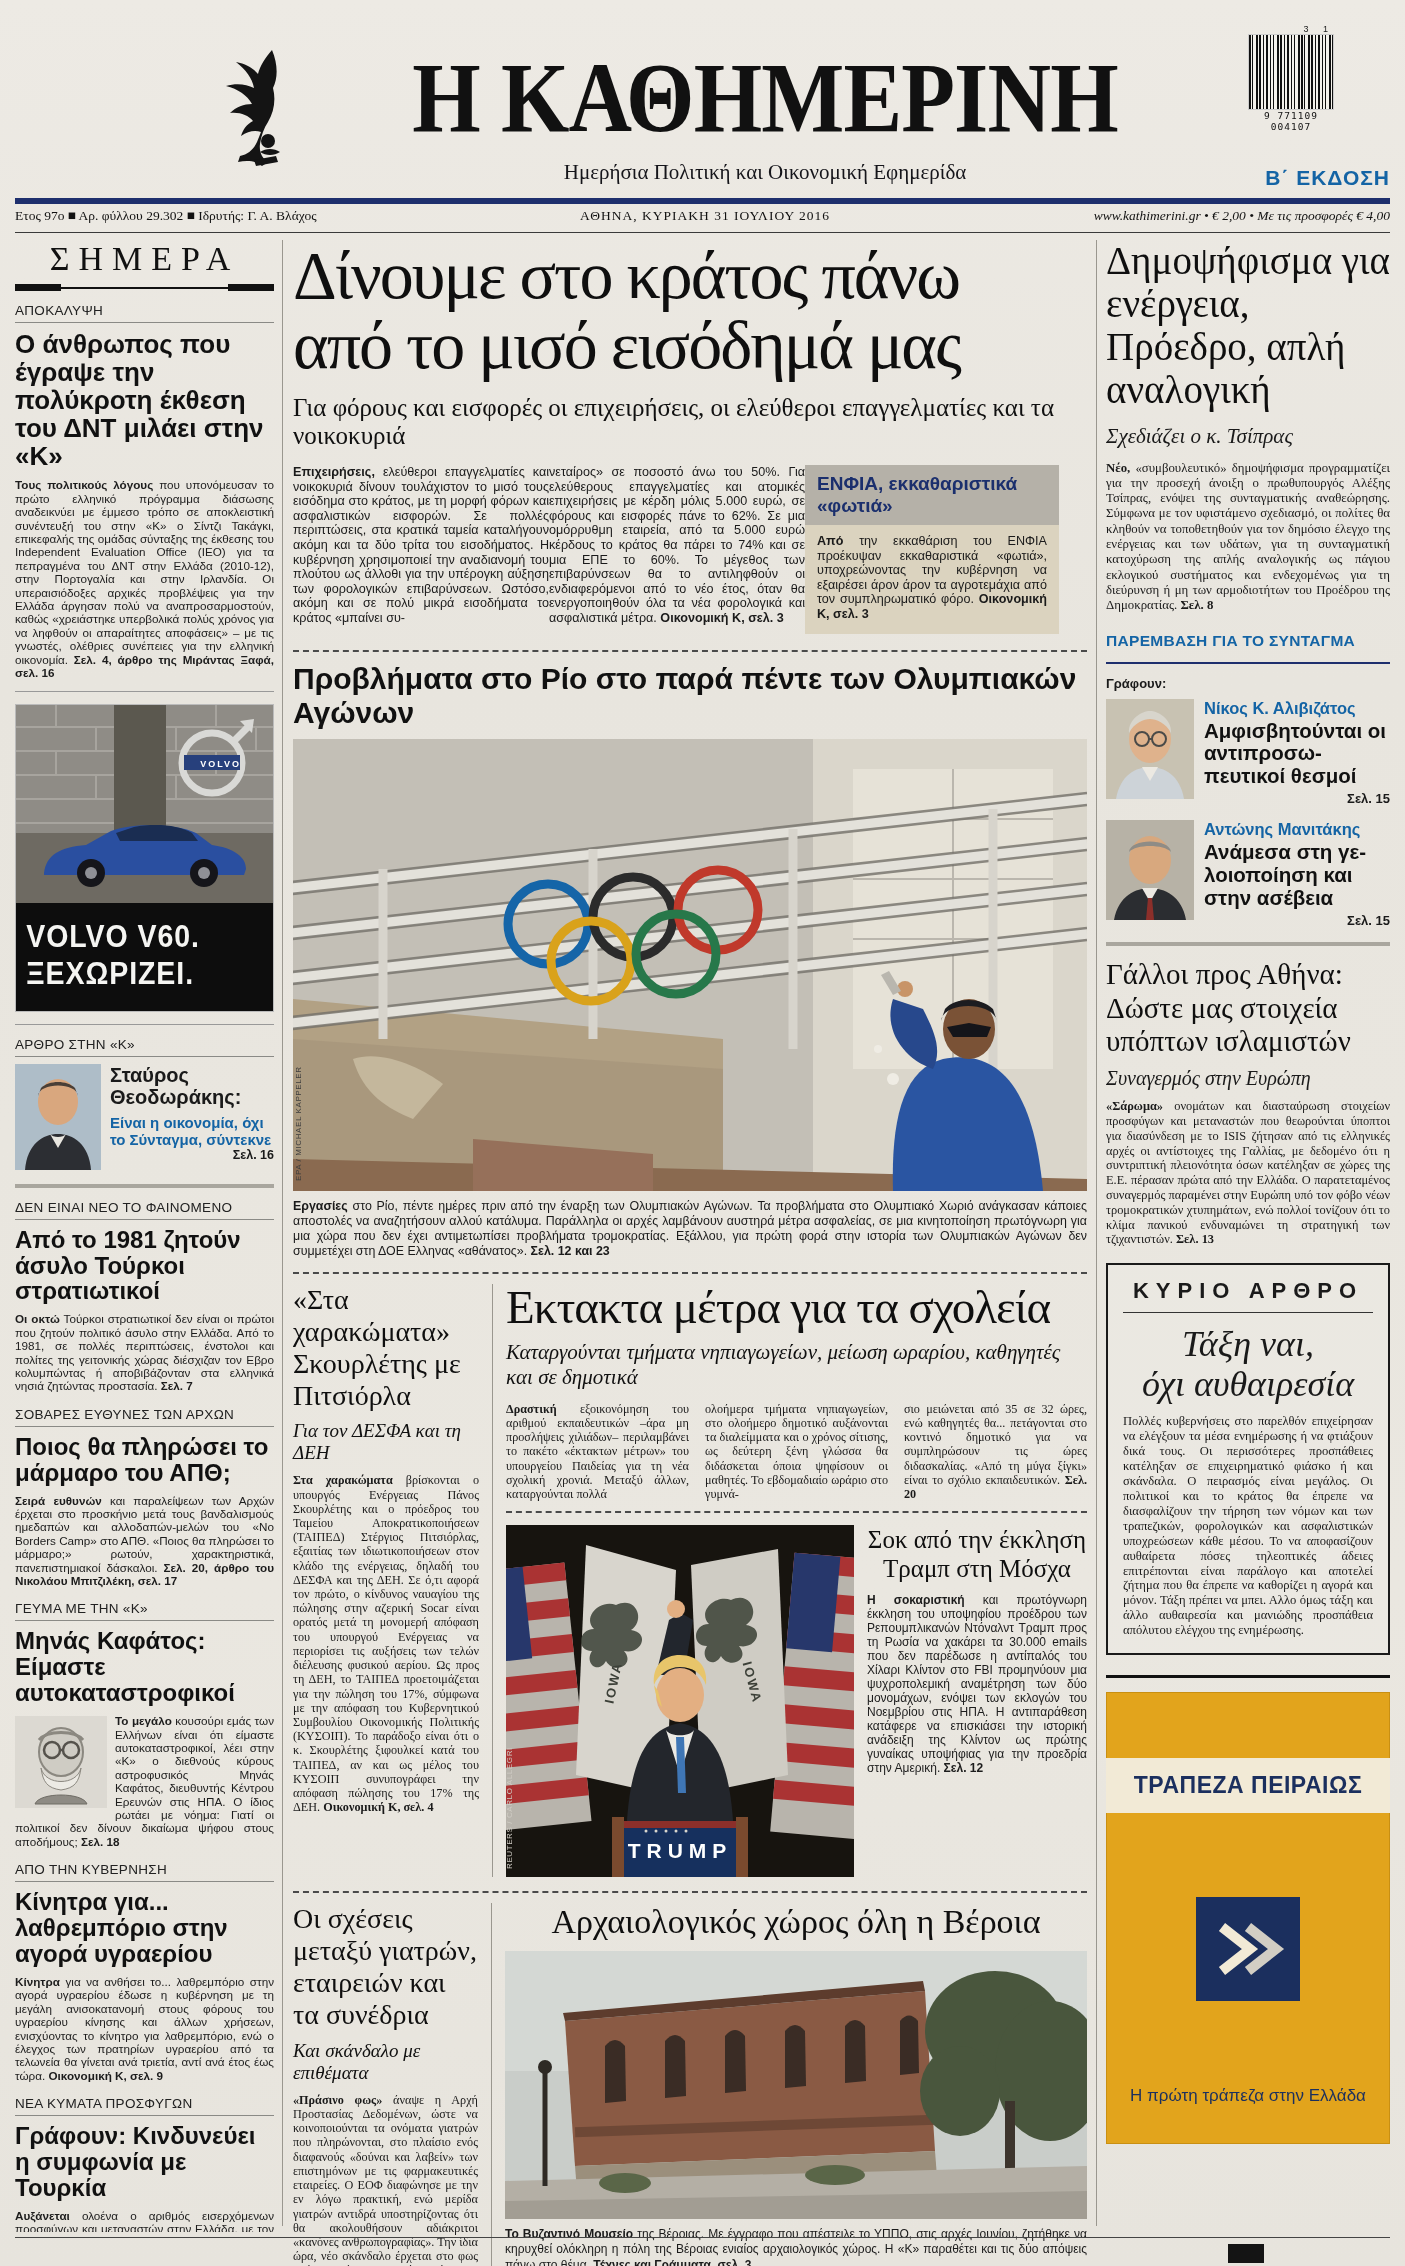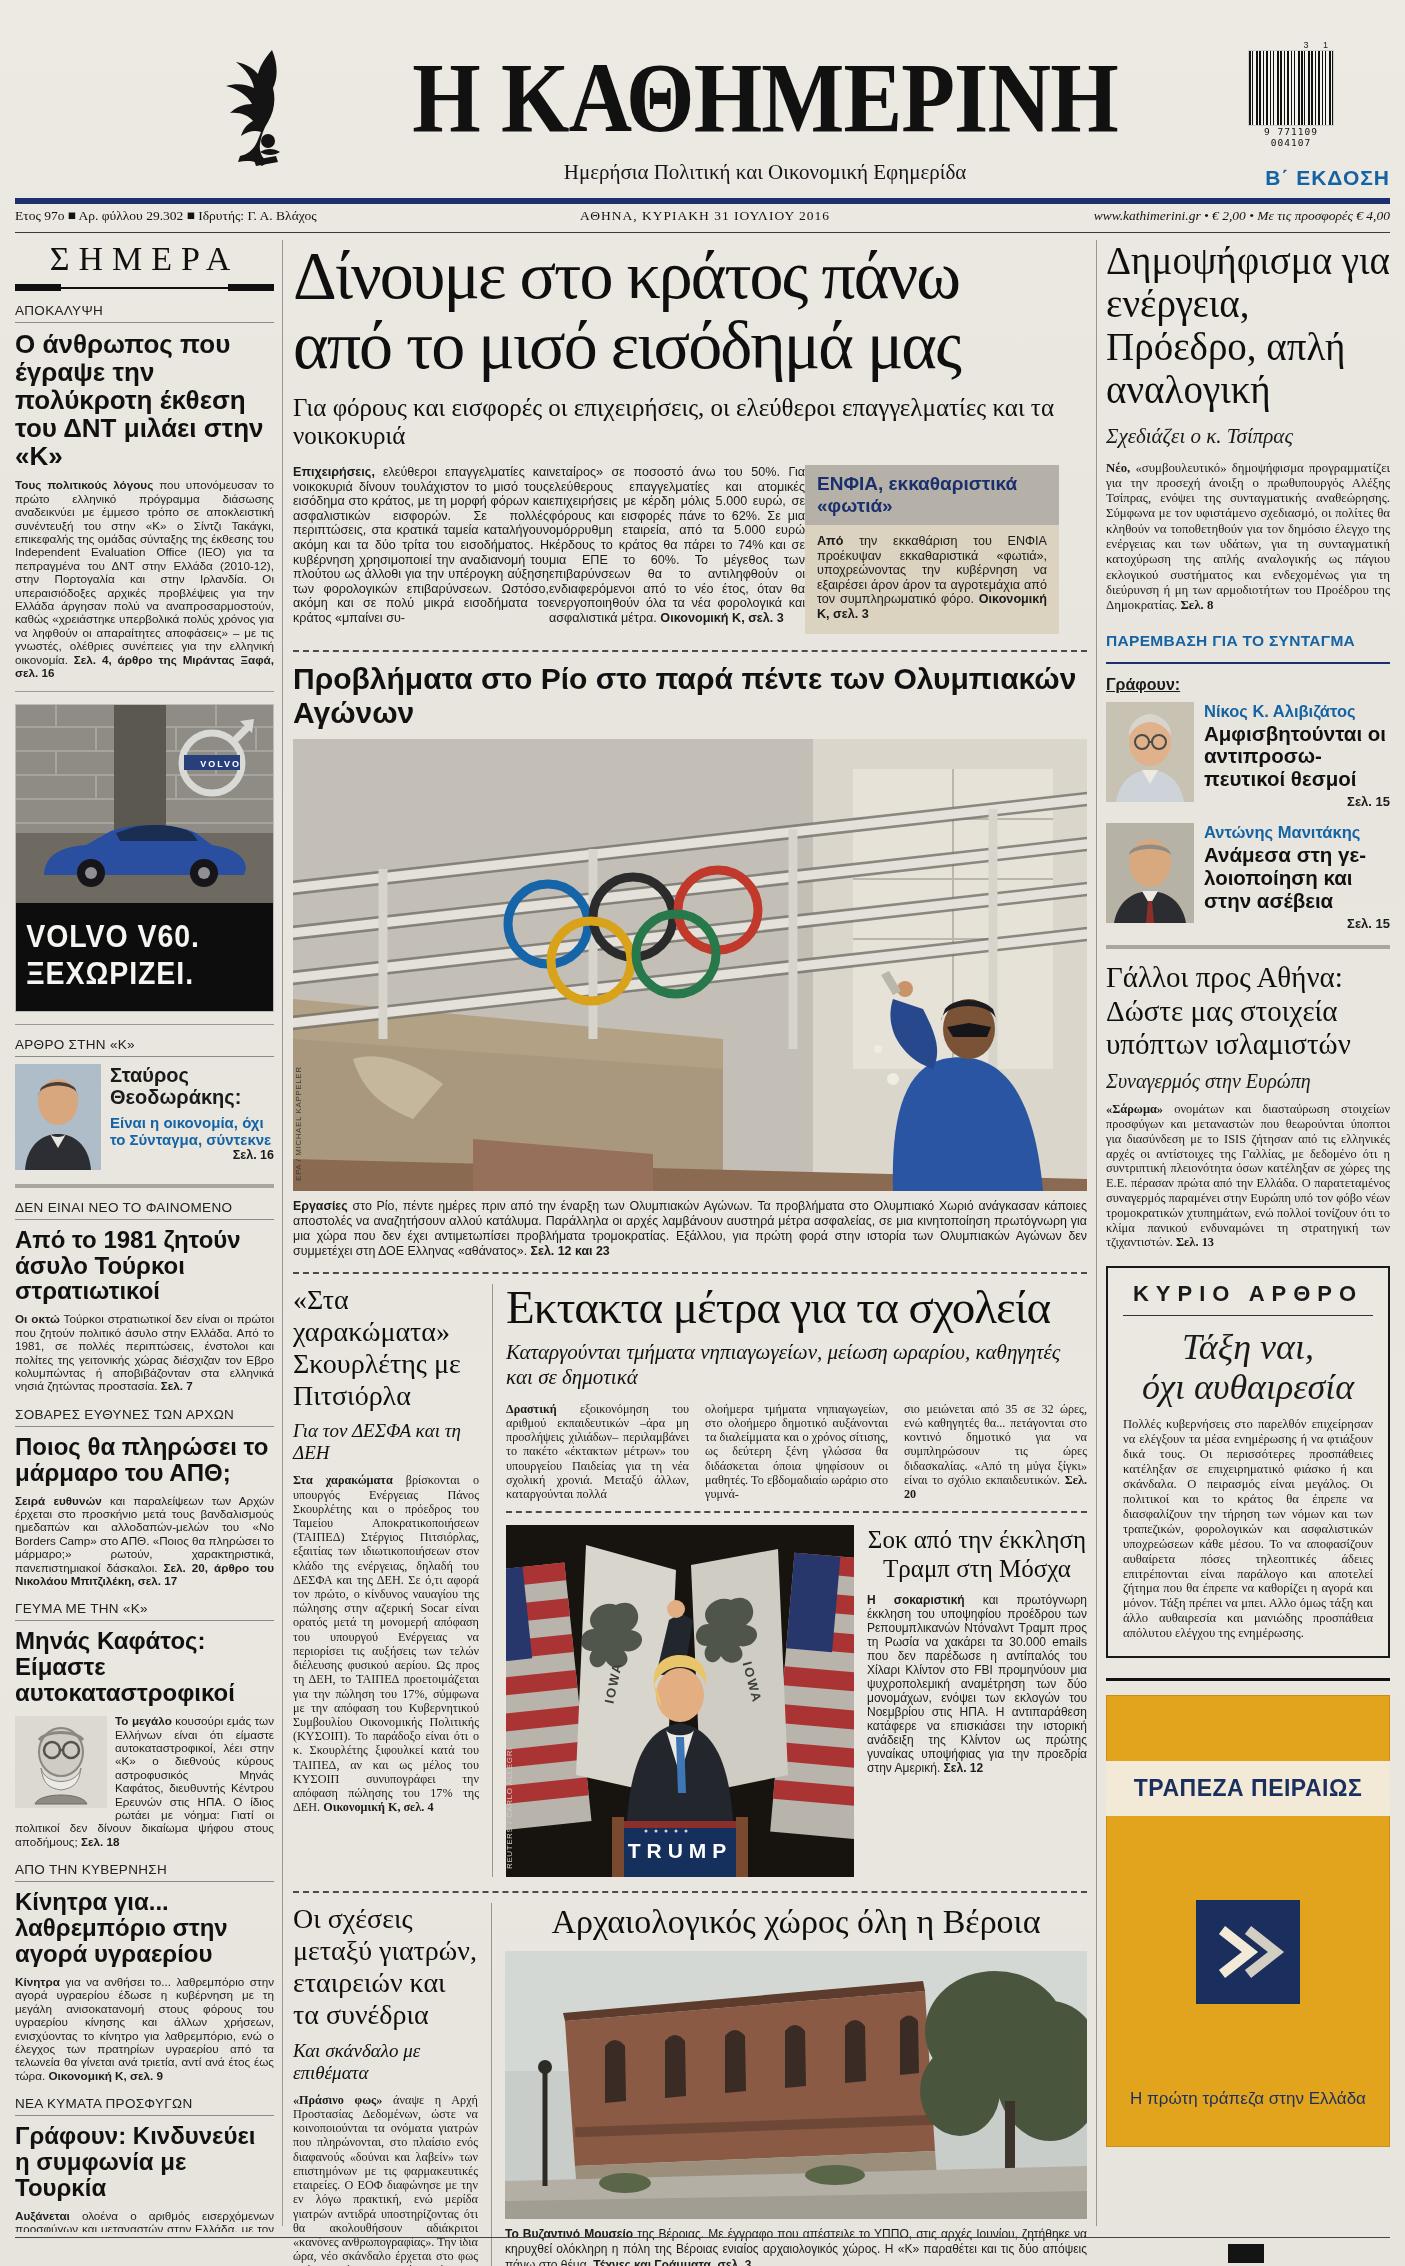--- a/index.html
+++ b/index.html
@@ -73,21 +73,21 @@
   .trump-hl{font-size:25px;line-height:1.16;text-align:center;color:#0f0f0f;}
   .overlaytxt{position:absolute;color:#fff;font-weight:700;}
   .veria-hl{font-size:34px;text-align:center;color:#0f0f0f;margin-bottom:10px;}
   
   #right{position:absolute;left:1106px;top:240px;width:284px;}
   .ref-hl{font-size:39px;line-height:1.1;color:#0f0f0f;}
   .ref-sub{font-family:"Liberation Serif",serif;font-style:italic;font-size:21px;margin:12px 0;}
   .r-body{font-family:"Liberation Serif",serif;font-size:12.8px;line-height:15.3px;text-align:justify;}
   .parem{color:#1464a5;font-weight:700;font-size:15.5px;letter-spacing:.3px;
          border-bottom:2px solid #1e2f6d;padding-bottom:12px;margin:18px 0 9px 0;}
-  .grafoyn{font-weight:700;font-size:16px;margin:12px 0 8px 0;text-decoration:underline;}
+  .grafoyn{font-weight:700;font-size:13px;margin:12px 0 8px 0;}
   .author{display:flex;gap:10px;margin-bottom:14px;}
   .a-name{color:#1464a5;font-weight:700;font-size:16.5px;margin-bottom:2px;}
   .a-title{font-weight:700;font-size:20.5px;line-height:1.12;color:#111;}
   .a-pg{font-weight:700;font-size:13px;text-align:right;margin-top:3px;}
   .fr-hl{font-size:29px;line-height:1.15;color:#0f0f0f;}
   .kyrio{border:2px solid #1a1a1a;padding:13px 15px 15px 15px;margin-top:16px;background:rgba(255,255,255,.08);}
   .kyrio-label{font-weight:700;font-size:22px;letter-spacing:7px;text-align:center;
                border-bottom:1.5px solid #333;padding-bottom:8px;}
   .kyrio-hl{font-family:"Liberation Serif",serif;font-style:italic;font-size:36px;line-height:1.1;
             text-align:center;margin:12px 0 10px 0;}
@@ -114,21 +114,21 @@
         <path d="M50 108 C56 104 64 104 70 108 C64 112 56 112 50 108 Z"></path>
         <path d="M44 116 L66 112 L68 118 L46 122 Z"></path>
       </g>
     </svg>
   </div>
   <div class="abs" style="left:295px;top:48px;width:940px;text-align:center">
     <div class="mast-title">Η ΚΑΘΗΜΕΡΙΝΗ</div>
   </div>
   <div class="abs mast-sub" style="left:295px;top:160px;width:940px">Ημερήσια Πολιτική και Οικονομική Εφημερίδα</div>
 
-  <div class="abs barcode-wrap" style="left:1248px;top:40px">
+  <div class="abs barcode-wrap" style="left:1248px;top:24px">
     <div class="barcode-top">3 1</div>
     <div class="barcode"></div>
     <div class="barcode-num">9 771109 004107</div>
   </div>
   <div class="abs edition" style="left:1230px;top:166px;width:160px">Β΄ ΕΚΔΟΣΗ</div>
 
   <div class="abs navybar" style="left:15px;top:198px;width:1375px"></div>
   <div class="abs dateline" style="left:15px;top:208px;width:1375px">
     <span>Ετος 97ο  ■  Αρ. φύλλου 29.302  ■  Ιδρυτής: Γ. Α. Βλάχος</span>
     <span class="c">ΑΘΗΝΑ, ΚΥΡΙΑΚΗ 31 ΙΟΥΛΙΟΥ 2016</span>

